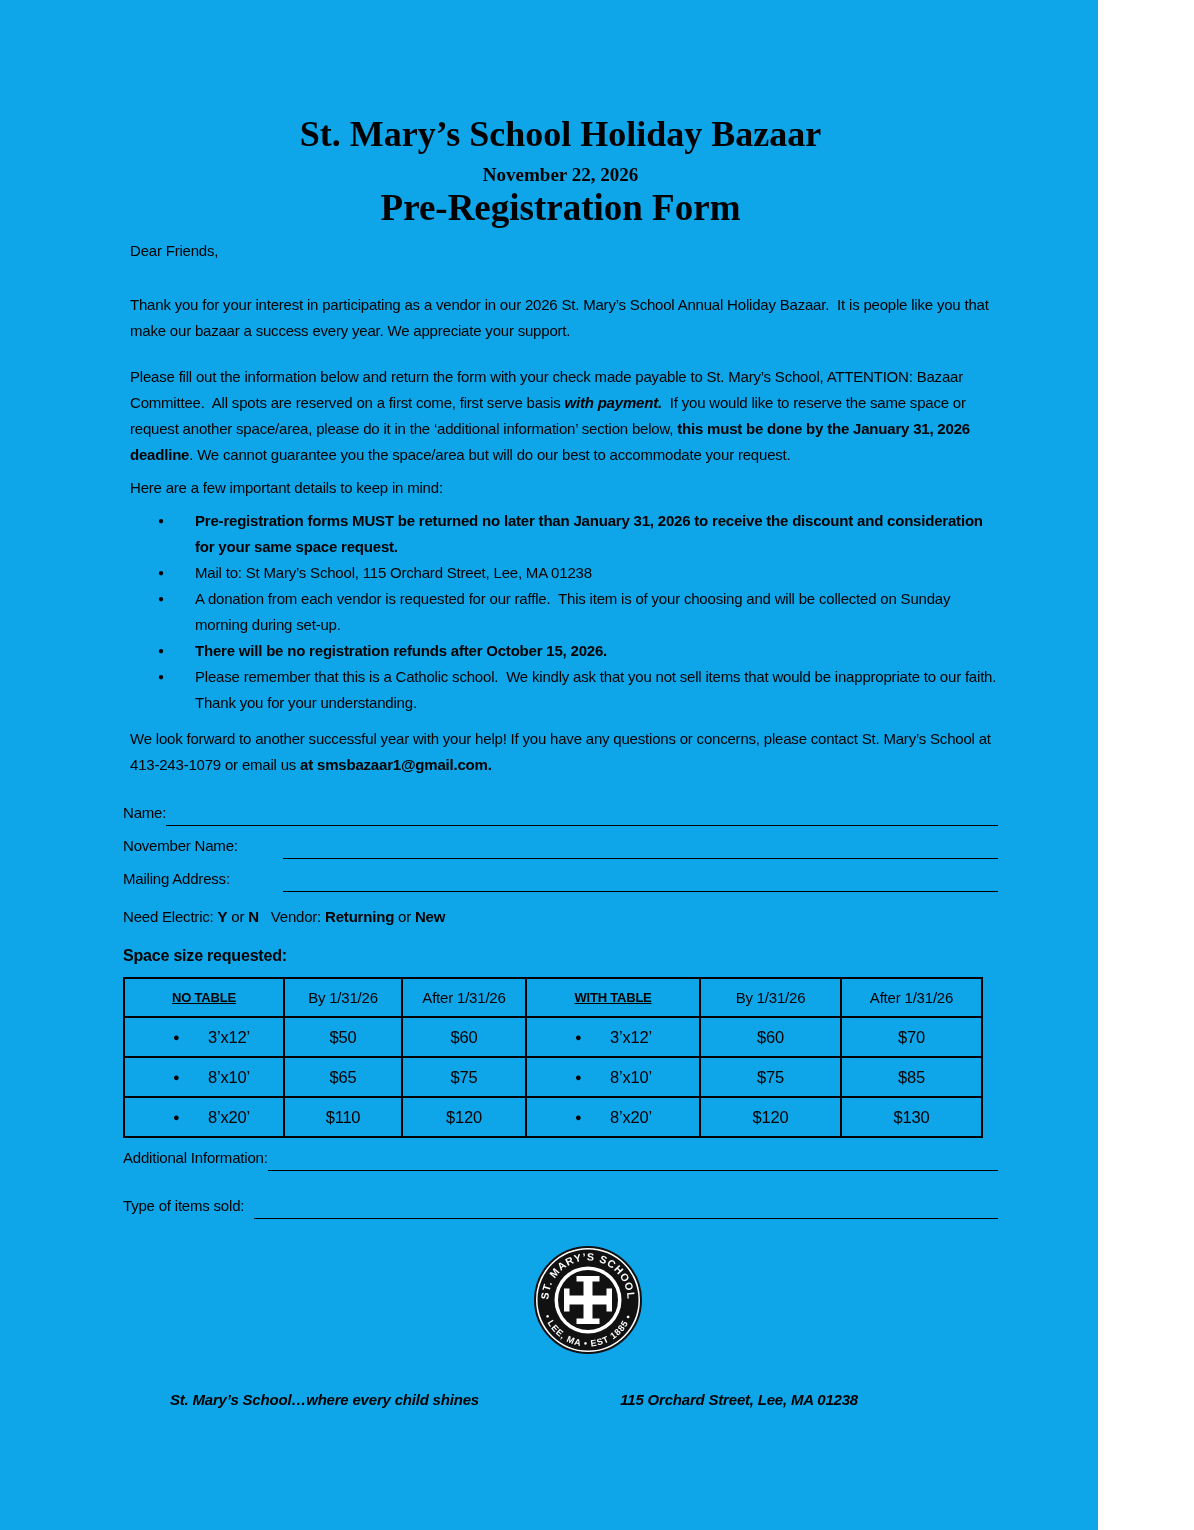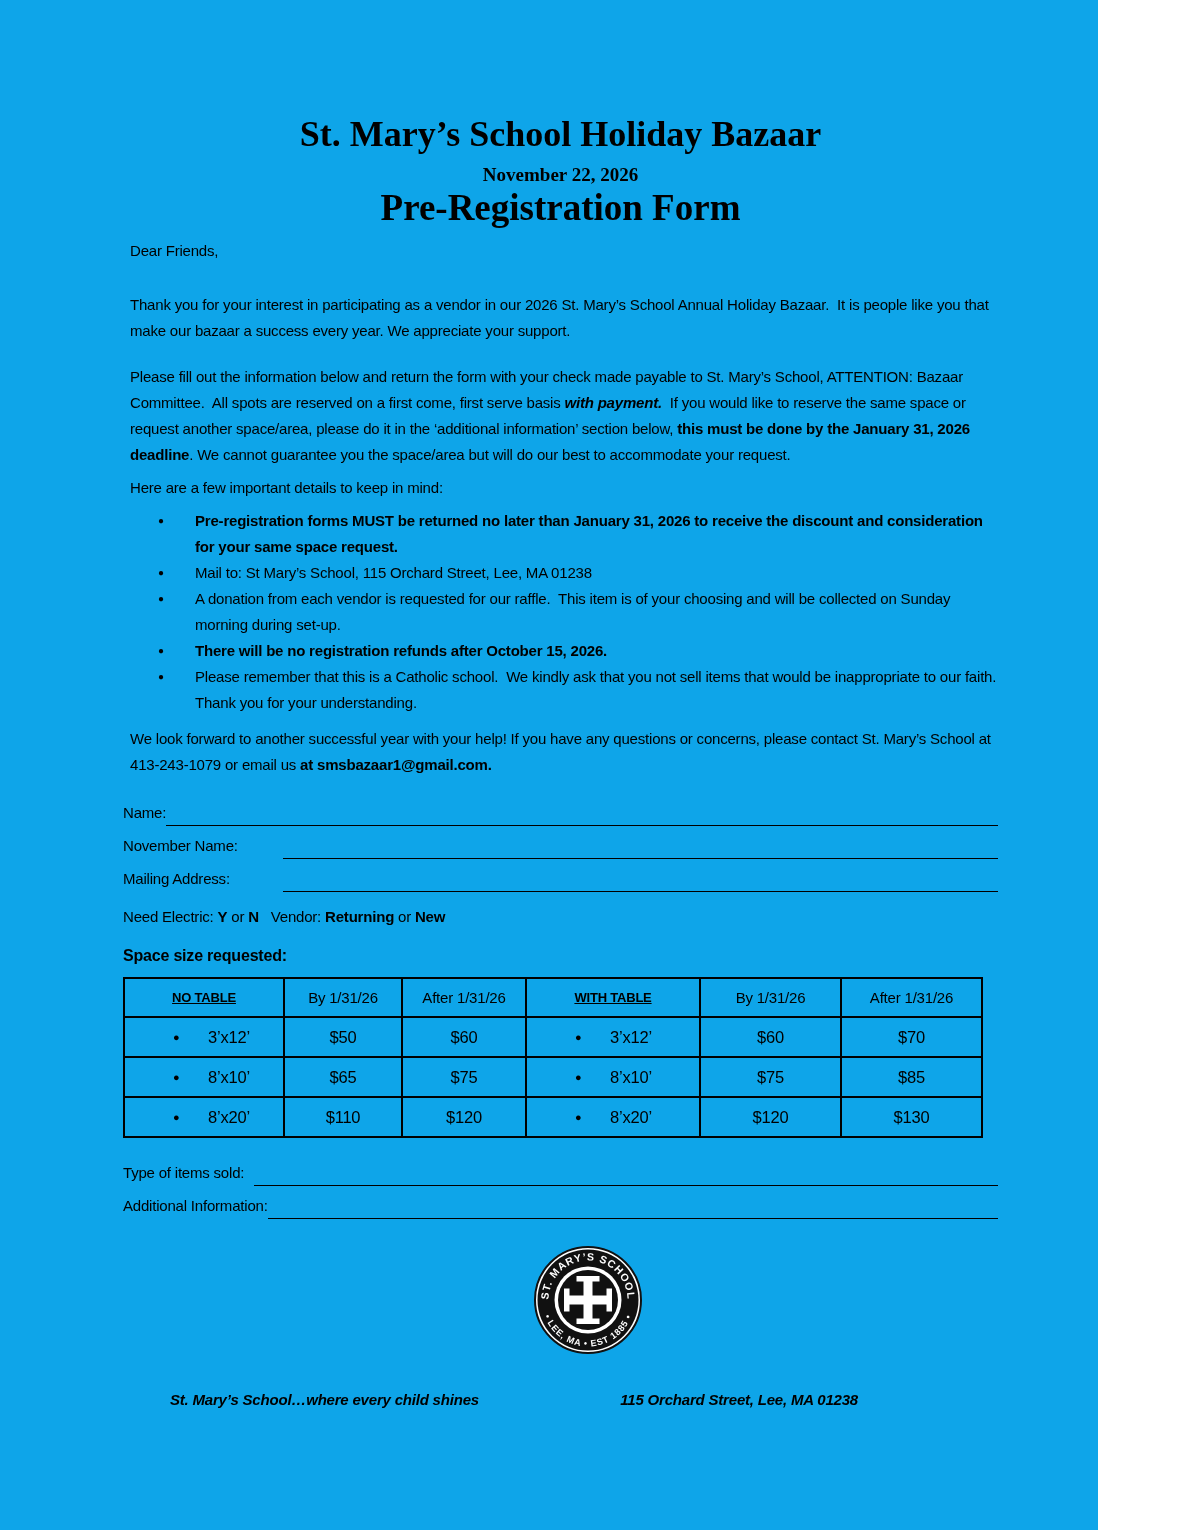--- a/index.html
+++ b/index.html
@@ -148,28 +148,28 @@
           <td class="size-cell"><span class="blt">●</span><span>8’x20’</span></td>
           <td>$110</td>
           <td>$120</td>
           <td class="size-cell"><span class="blt">●</span><span>8’x20’</span></td>
           <td>$120</td>
           <td>$130</td>
         </tr>
       </tbody>
     </table>
 
+    <div class="frow">
+        <span class="flabel">Additional Information:</span>
+        <span class="fline"></span>
+      </div>
+
     <div class="frow mt-type">
         <span class="flabel">Type of items sold: </span>
         <span class="fline ml6"></span>
-      </div>
-
-    <div class="frow">
-        <span class="flabel">Additional Information:</span>
-        <span class="fline"></span>
       </div>
 
     <div class="logo-wrap">
       <svg width="110" height="110" viewBox="0 0 110 110">
         <circle cx="55" cy="55" r="53" fill="#ffffff" stroke="#111111" stroke-width="2"></circle>
         <circle cx="55" cy="55" r="50.5" fill="#111111"></circle>
         <circle cx="55" cy="55" r="33.5" fill="#ffffff"></circle>
         <circle cx="55" cy="55" r="30" fill="#111111"></circle>
         <g fill="#ffffff">
           <rect x="50.5" y="31" width="9" height="48"></rect>

